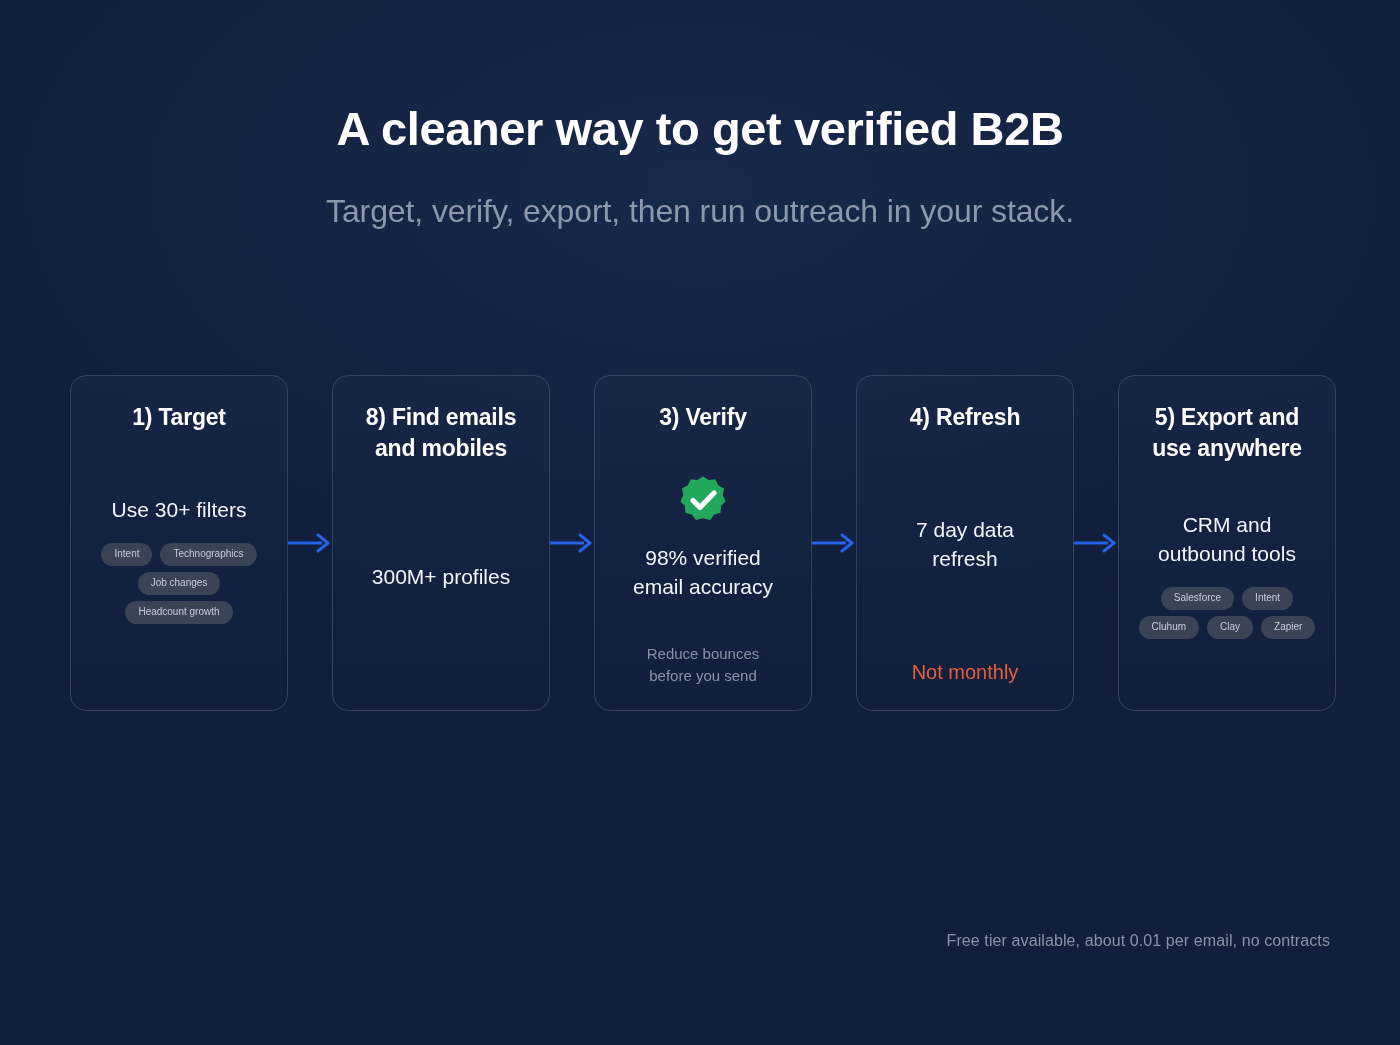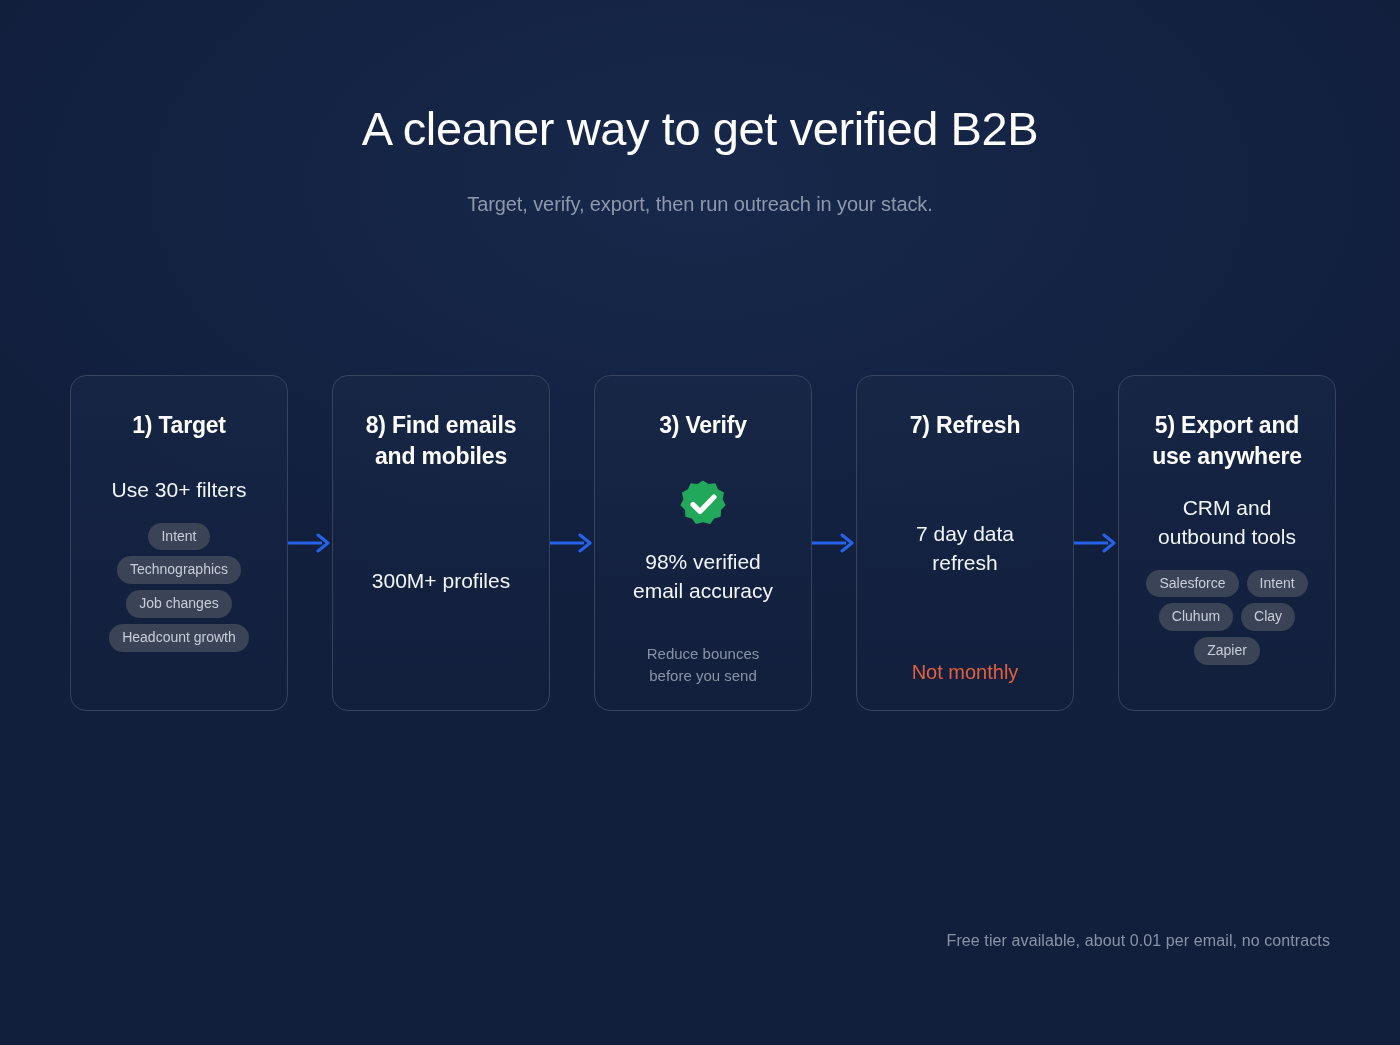--- a/index.html
+++ b/index.html
@@ -21,31 +21,31 @@
   }
 
   
   .header {
     padding-top: 98px;
     text-align: center;
   }
 
   .headline {
     font-size: 47px;
-    font-weight: normal;
+    font-weight: bold;
     line-height: 1.34;
     letter-spacing: -0.4px;
     color: #ffffff;
     max-width: 900px;
     margin: 0 auto;
   }
 
   .subtitle {
     margin-top: 32px;
-    font-size: 20px;
+    font-size: 32px;
     font-weight: 400;
     color: #8e98ac;
     letter-spacing: -0.1px;
   }
 
   
   .flow {
     position: absolute;
     top: 375px;
     left: 70px;
@@ -54,21 +54,21 @@
     display: flex;
     align-items: stretch;
   }
 
   .card {
     width: 218px;
     flex: 0 0 218px;
     border: 1px solid #38445e;
     border-radius: 16px;
     background: linear-gradient(180deg, rgba(26,41,72,0.55) 0%, rgba(18,32,62,0.40) 100%);
-    padding: 34px 14px 20px;
+    padding: 26px 14px 20px;
     text-align: center;
     display: flex;
     flex-direction: column;
     align-items: center;
   }
 
   .card-title {
     font-size: 23px;
     font-weight: bold;
     line-height: 1.36;
@@ -114,21 +114,21 @@
     gap: 6px 8px;
     width: 100%;
     padding-bottom: 4px;
   }
 
   .pill {
     background: #3b4356;
     color: #c8ced9;
     border-radius: 999px;
     padding: 5px 13px 6px;
-    font-size: 14px;
+    font-size: 10px;
     line-height: 1.2;
     white-space: nowrap;
   }
 
   
   .connector {
     flex: 1 1 auto;
     display: flex;
     align-items: center;
     justify-content: center;
@@ -223,21 +223,21 @@
   </div>
 
   <div class="connector">
     <svg class="arrow-svg" width="44" height="20" viewBox="0 0 44 20">
       <line x1="0" y1="10" x2="34" y2="10" stroke="#2563eb" stroke-width="3"></line>
       <polyline points="30,2 40,10 30,18" fill="none" stroke="#2563eb" stroke-width="3" stroke-linecap="round" stroke-linejoin="round"></polyline>
     </svg>
   </div>
 
   <div class="card">
-    <div class="card-title">7) Refresh</div>
+    <div class="card-title">4) Refresh</div>
     <div class="card-body">
       <div class="card-stat">
         <span>7 day data</span><br>
         <span>refresh</span>
       </div>
     </div>
     <div class="card-note accent">Not monthly</div>
   </div>
 
   <div class="connector">

